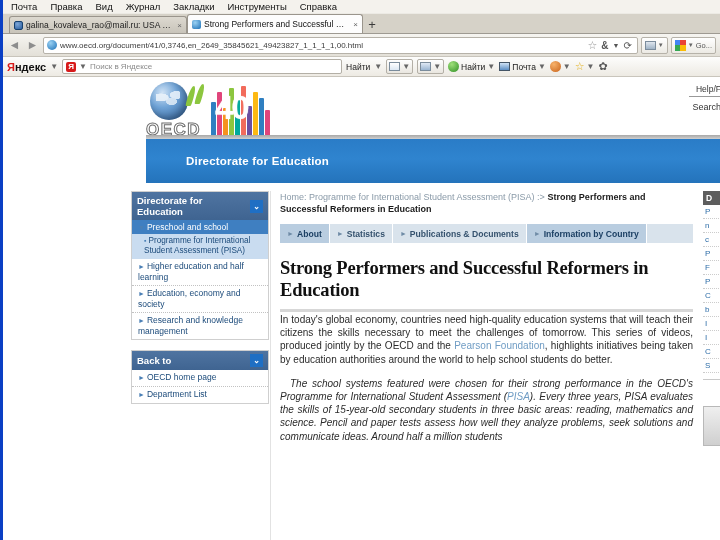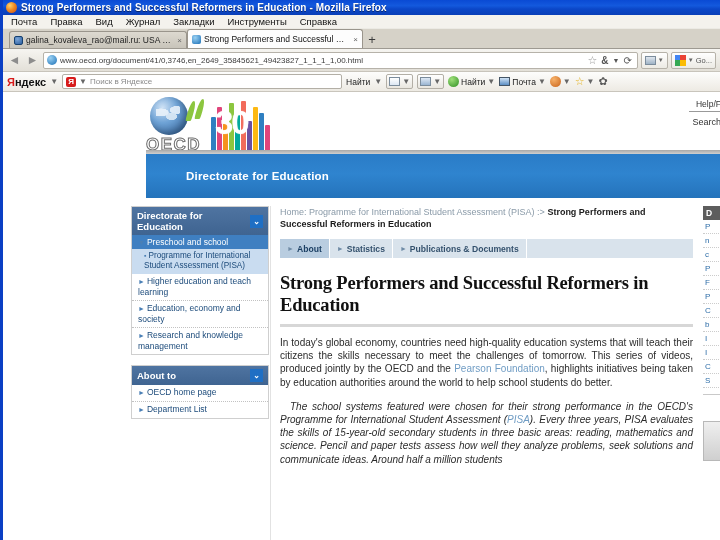--- a/index.html
+++ b/index.html
@@ -168,21 +168,21 @@
   h1.pt { margin-top:14px; font-family:"Liberation Serif",serif; font-weight:bold;
           font-size:18.5px; line-height:22px; color:#111; letter-spacing:-.2px; }
   .rule { margin-top:8px; height:3px; background:#d7d7d7; }
   .share { margin-top:3px; display:flex; align-items:center; justify-content:flex-end;
            gap:5px; font-size:9px; color:#3f6fa5; }
   .env { width:9px; height:7px; border:1px solid #5a86b5; background:#fff; display:inline-block; }
   .prn { width:9px; height:7px; border:1px solid #5a86b5; background:#fff; display:inline-block; }
   .tweet { background:#1b1b1b; color:#fff; font-size:8.5px; font-weight:bold;
            padding:1px 5px 2px 4px; border-radius:2px; display:flex; align-items:center; gap:3px; }
   .tweet .bird { color:#4aa3e0; font-size:9px; }
-  p.body { margin-top:9px; font-size:10px; line-height:13.2px; color:#2b2b2b;
+  p.body { margin-top:1px; font-size:10px; line-height:13.2px; color:#2b2b2b;
            text-align:justify; }
   p.body a { color:#6f9cc4; text-decoration:none; }
   p.body.ind { text-indent:10px; margin-top:11px;font-style:italic; }
 
   
   .rail { position:absolute; left:700px; top:114px; width:20px; }
   .rail-hd { background:#5d5d5d; color:#fff; font-size:8.5px; font-weight:bold;
              padding:2px 3px; }
   .rail-it { font-size:8px; color:#2f6ea8; padding:2px 2px; line-height:9px;
              border-bottom:1px dotted #ccc; white-space:nowrap; overflow:hidden; }
@@ -192,24 +192,20 @@
 
   .vdivider { position:absolute; left:267px; top:114px; width:1px; height:420px;
              background:#e2e2e2; }
   .leftgutter { position:absolute; left:0; top:0; width:128px; height:100%; background:#fff; }
 </style>
 </head>
 <body>
 
 <div class="app">
 
-  <div class="titlebar">
-    <span class="ff-ico"></span>
-    <span class="ttl">Strong Performers and Successful Reformers in Education - Mozilla Firefox</span>
-  </div>
 
   <div class="menubar">
     <span>Почта</span>
     <span>Правка</span>
     <span>Вид</span>
     <span>Журнал</span>
     <span>Закладки</span>
     <span>Инструменты</span>
     <span>Справка</span>
   </div>
@@ -314,21 +310,21 @@
           <b style="height:34px;background:#2f7fc1"></b>
           <b style="height:44px;background:#e0457b"></b>
           <b style="height:28px;background:#f6921e"></b>
           <b style="height:48px;background:#8cc63f"></b>
           <b style="height:36px;background:#00a99d"></b>
           <b style="height:50px;background:#f26b5b"></b>
           <b style="height:30px;background:#6c4fa1"></b>
           <b style="height:44px;background:#fdb913"></b>
           <b style="height:38px;background:#2f7fc1"></b>
           <b style="height:26px;background:#e0457b"></b>
-          <span class="ovr">30</span>
+          <span class="ovr">40</span>
         </div>
         <div class="helpq">Help/F</div>
         <div class="helpline"></div>
         <div class="searchq">Search</div>
         <div class="banner-shadow"></div>
         <div class="banner">
           <span class="btxt">Directorate for Education</span>
         </div>
       </div>
 
@@ -340,33 +336,33 @@
             <span>Directorate for Education</span>
             <span class="cv">⌄</span>
           </div>
           <div class="nav-sel">
             <span class="arrow">▼</span><span>Preschool and school</span>
           </div>
           <div class="nav-sub">
             <span class="arrow">▪</span><span>Programme for International Student Assessment (PISA)</span>
           </div>
           <div class="nav-it">
-            <span class="arrow">►</span><span>Higher education and teach learning</span>
+            <span class="arrow">►</span><span>Higher education and half learning</span>
           </div>
           <div class="nav-it">
             <span class="arrow">►</span><span>Education, economy and society</span>
           </div>
           <div class="nav-it">
             <span class="arrow">►</span><span>Research and knowledge management</span>
           </div>
         </div>
 
         <div class="navbox">
           <div class="navbox-hd">
-            <span>About to</span>
+            <span>Back to</span>
             <span class="cv">⌄</span>
           </div>
           <div class="nav-it">
             <span class="arrow">►</span><span>OECD home page</span>
           </div>
           <div class="nav-it">
             <span class="arrow">►</span><span>Department List</span>
           </div>
         </div>
       </div>
@@ -381,20 +377,24 @@
             <span class="ar">►</span>
             <span>About</span>
           </div>
           <div class="ptab">
             <span class="ar">►</span>
             <span>Statistics</span>
           </div>
           <div class="ptab">
             <span class="ar">►</span>
             <span>Publications &amp; Documents</span>
+          </div>
+          <div class="ptab on">
+            <span class="ar">►</span>
+            <span>Information by Country</span>
           </div>
         </div>
 
         <h1 class="pt">Strong Performers and Successful Reformers in Education</h1>
         <div class="rule"></div>
 
 
         <p class="body"><span>In today's global economy, countries need high-quality education systems that will teach their citizens the skills necessary to meet the challenges of tomorrow. This series of videos, produced jointly by the OECD and the </span><a href="#">Pearson Foundation</a><span>, highlights initiatives being taken by education authorities around the world to help school students do better.</span></p>
 
         <p class="body ind"><span>The school systems featured were chosen for their strong performance in the OECD's Programme for International Student Assessment (</span><a href="#">PISA</a><span>). Every three years, PISA evaluates the skills of 15-year-old secondary students in three basic areas: reading, mathematics and science. Pencil and paper tests assess how well they analyze problems, seek solutions and communicate ideas. Around half a million students</span></p>

